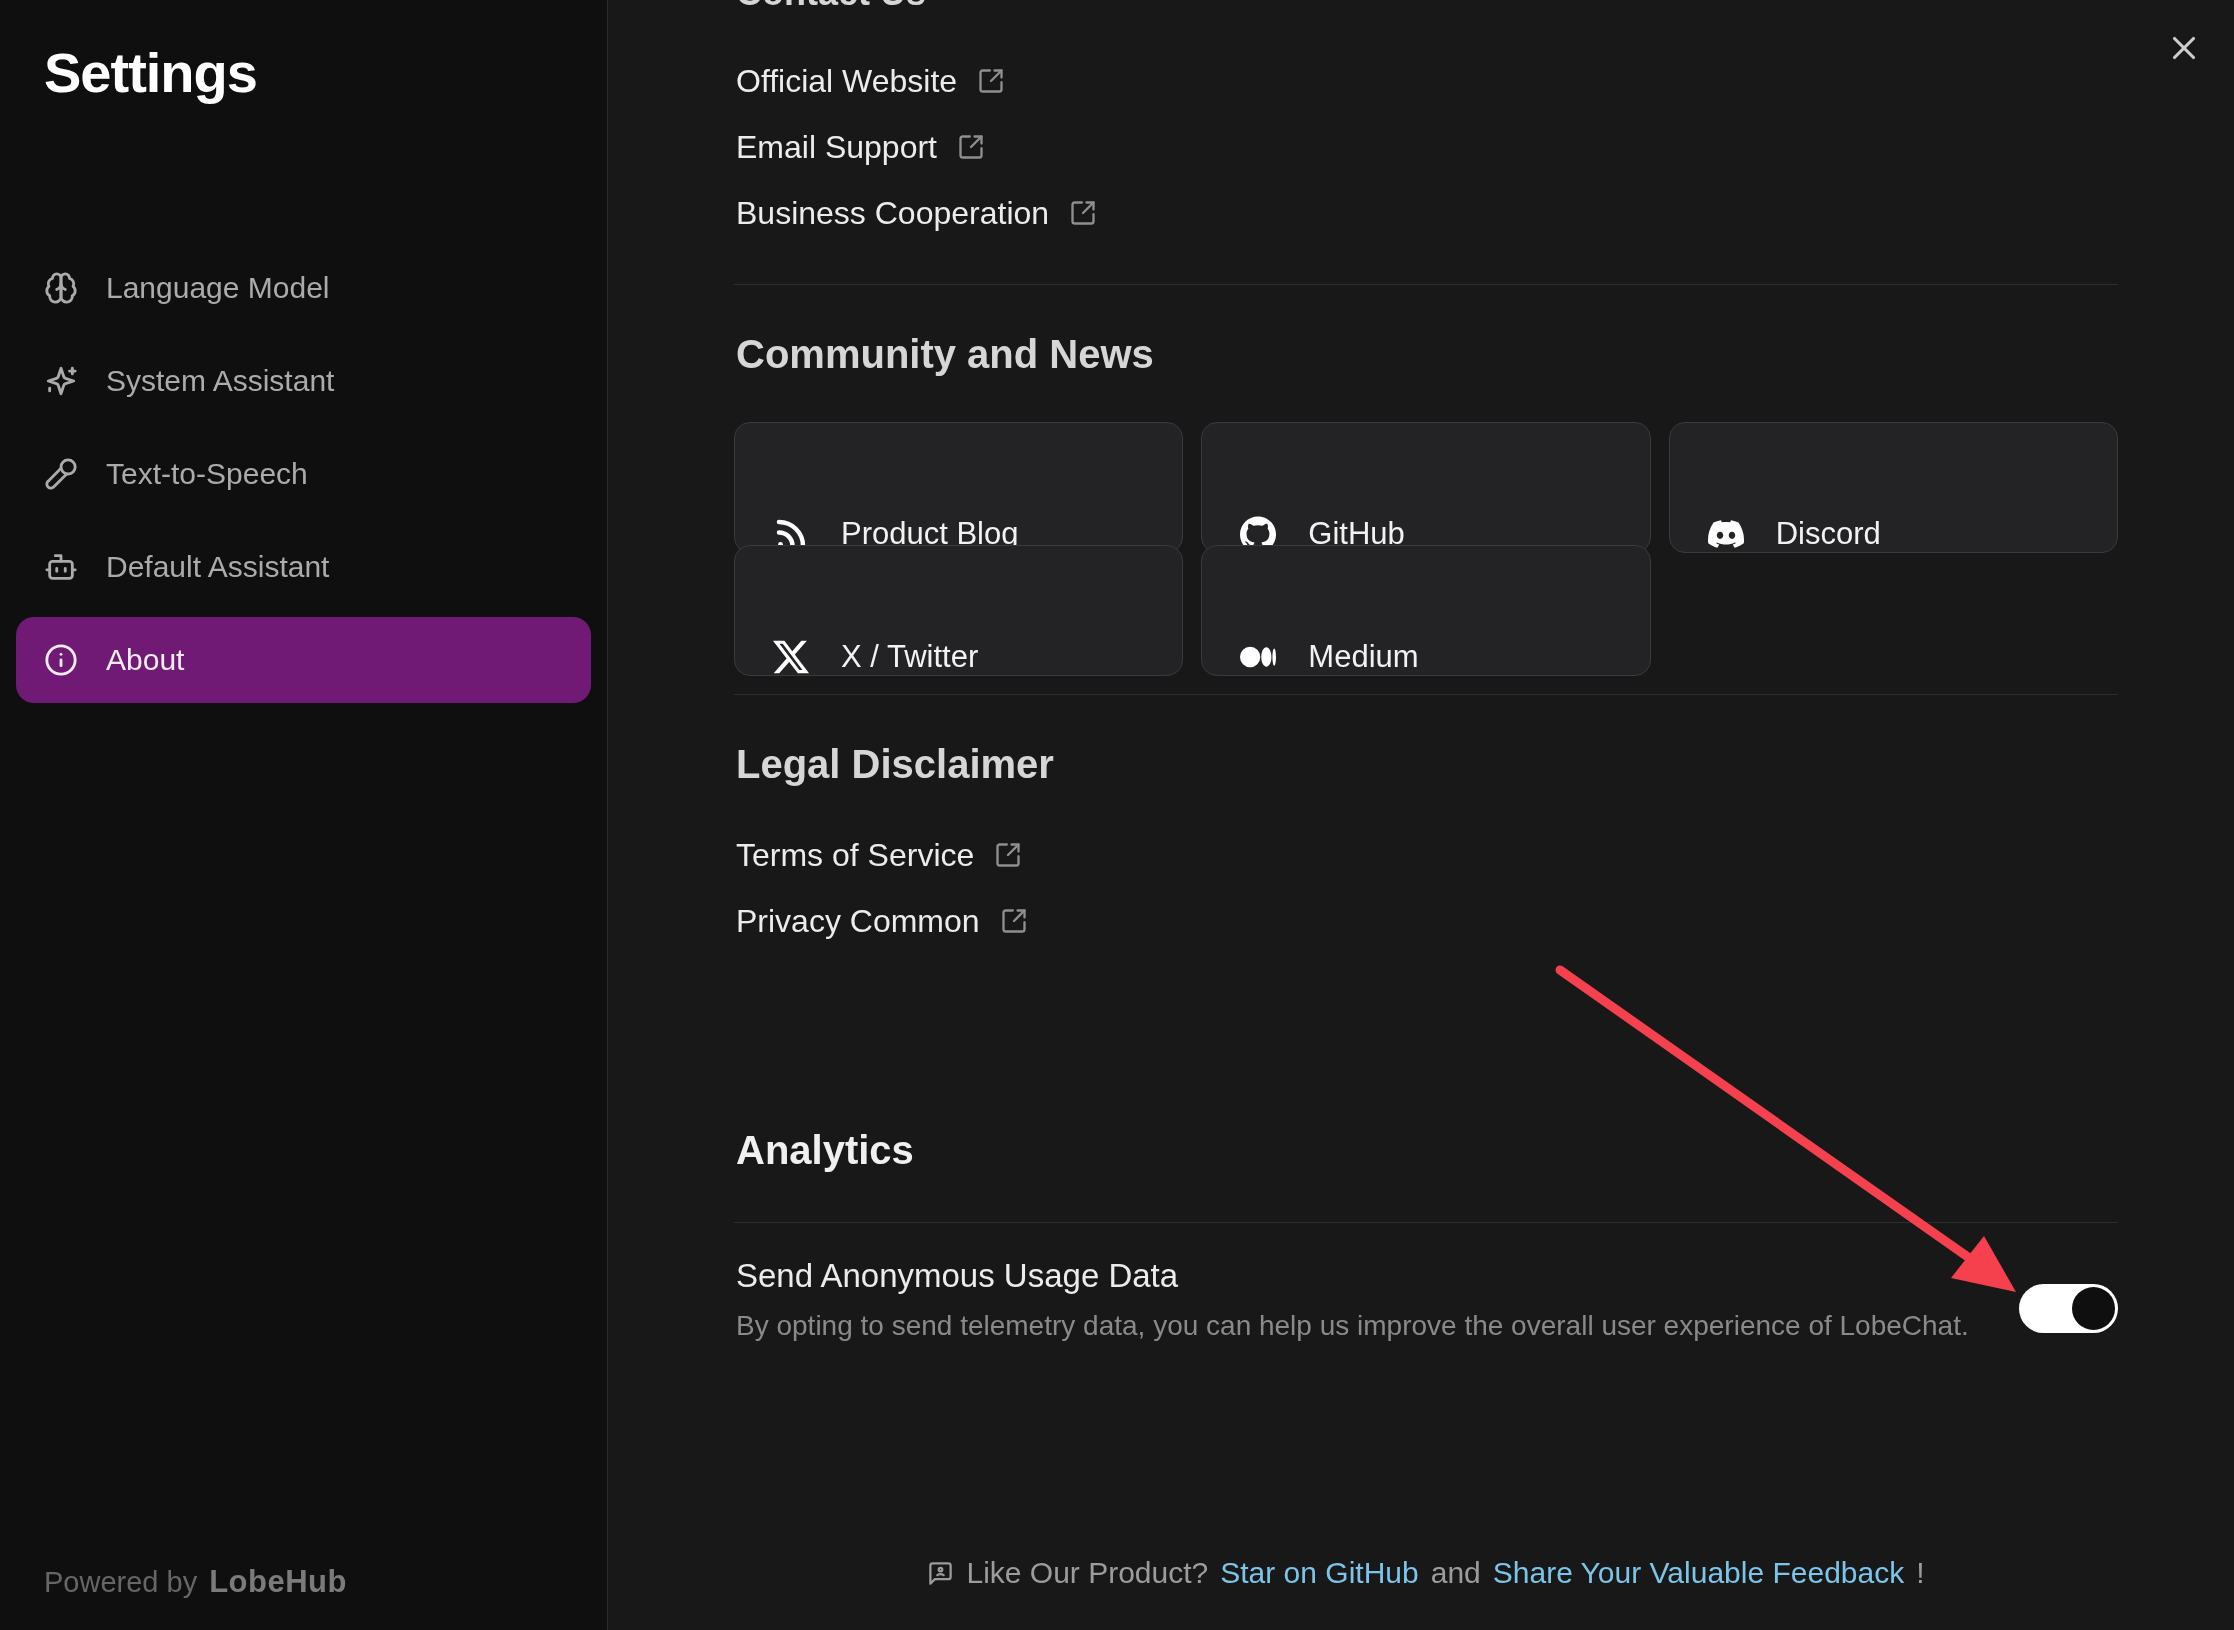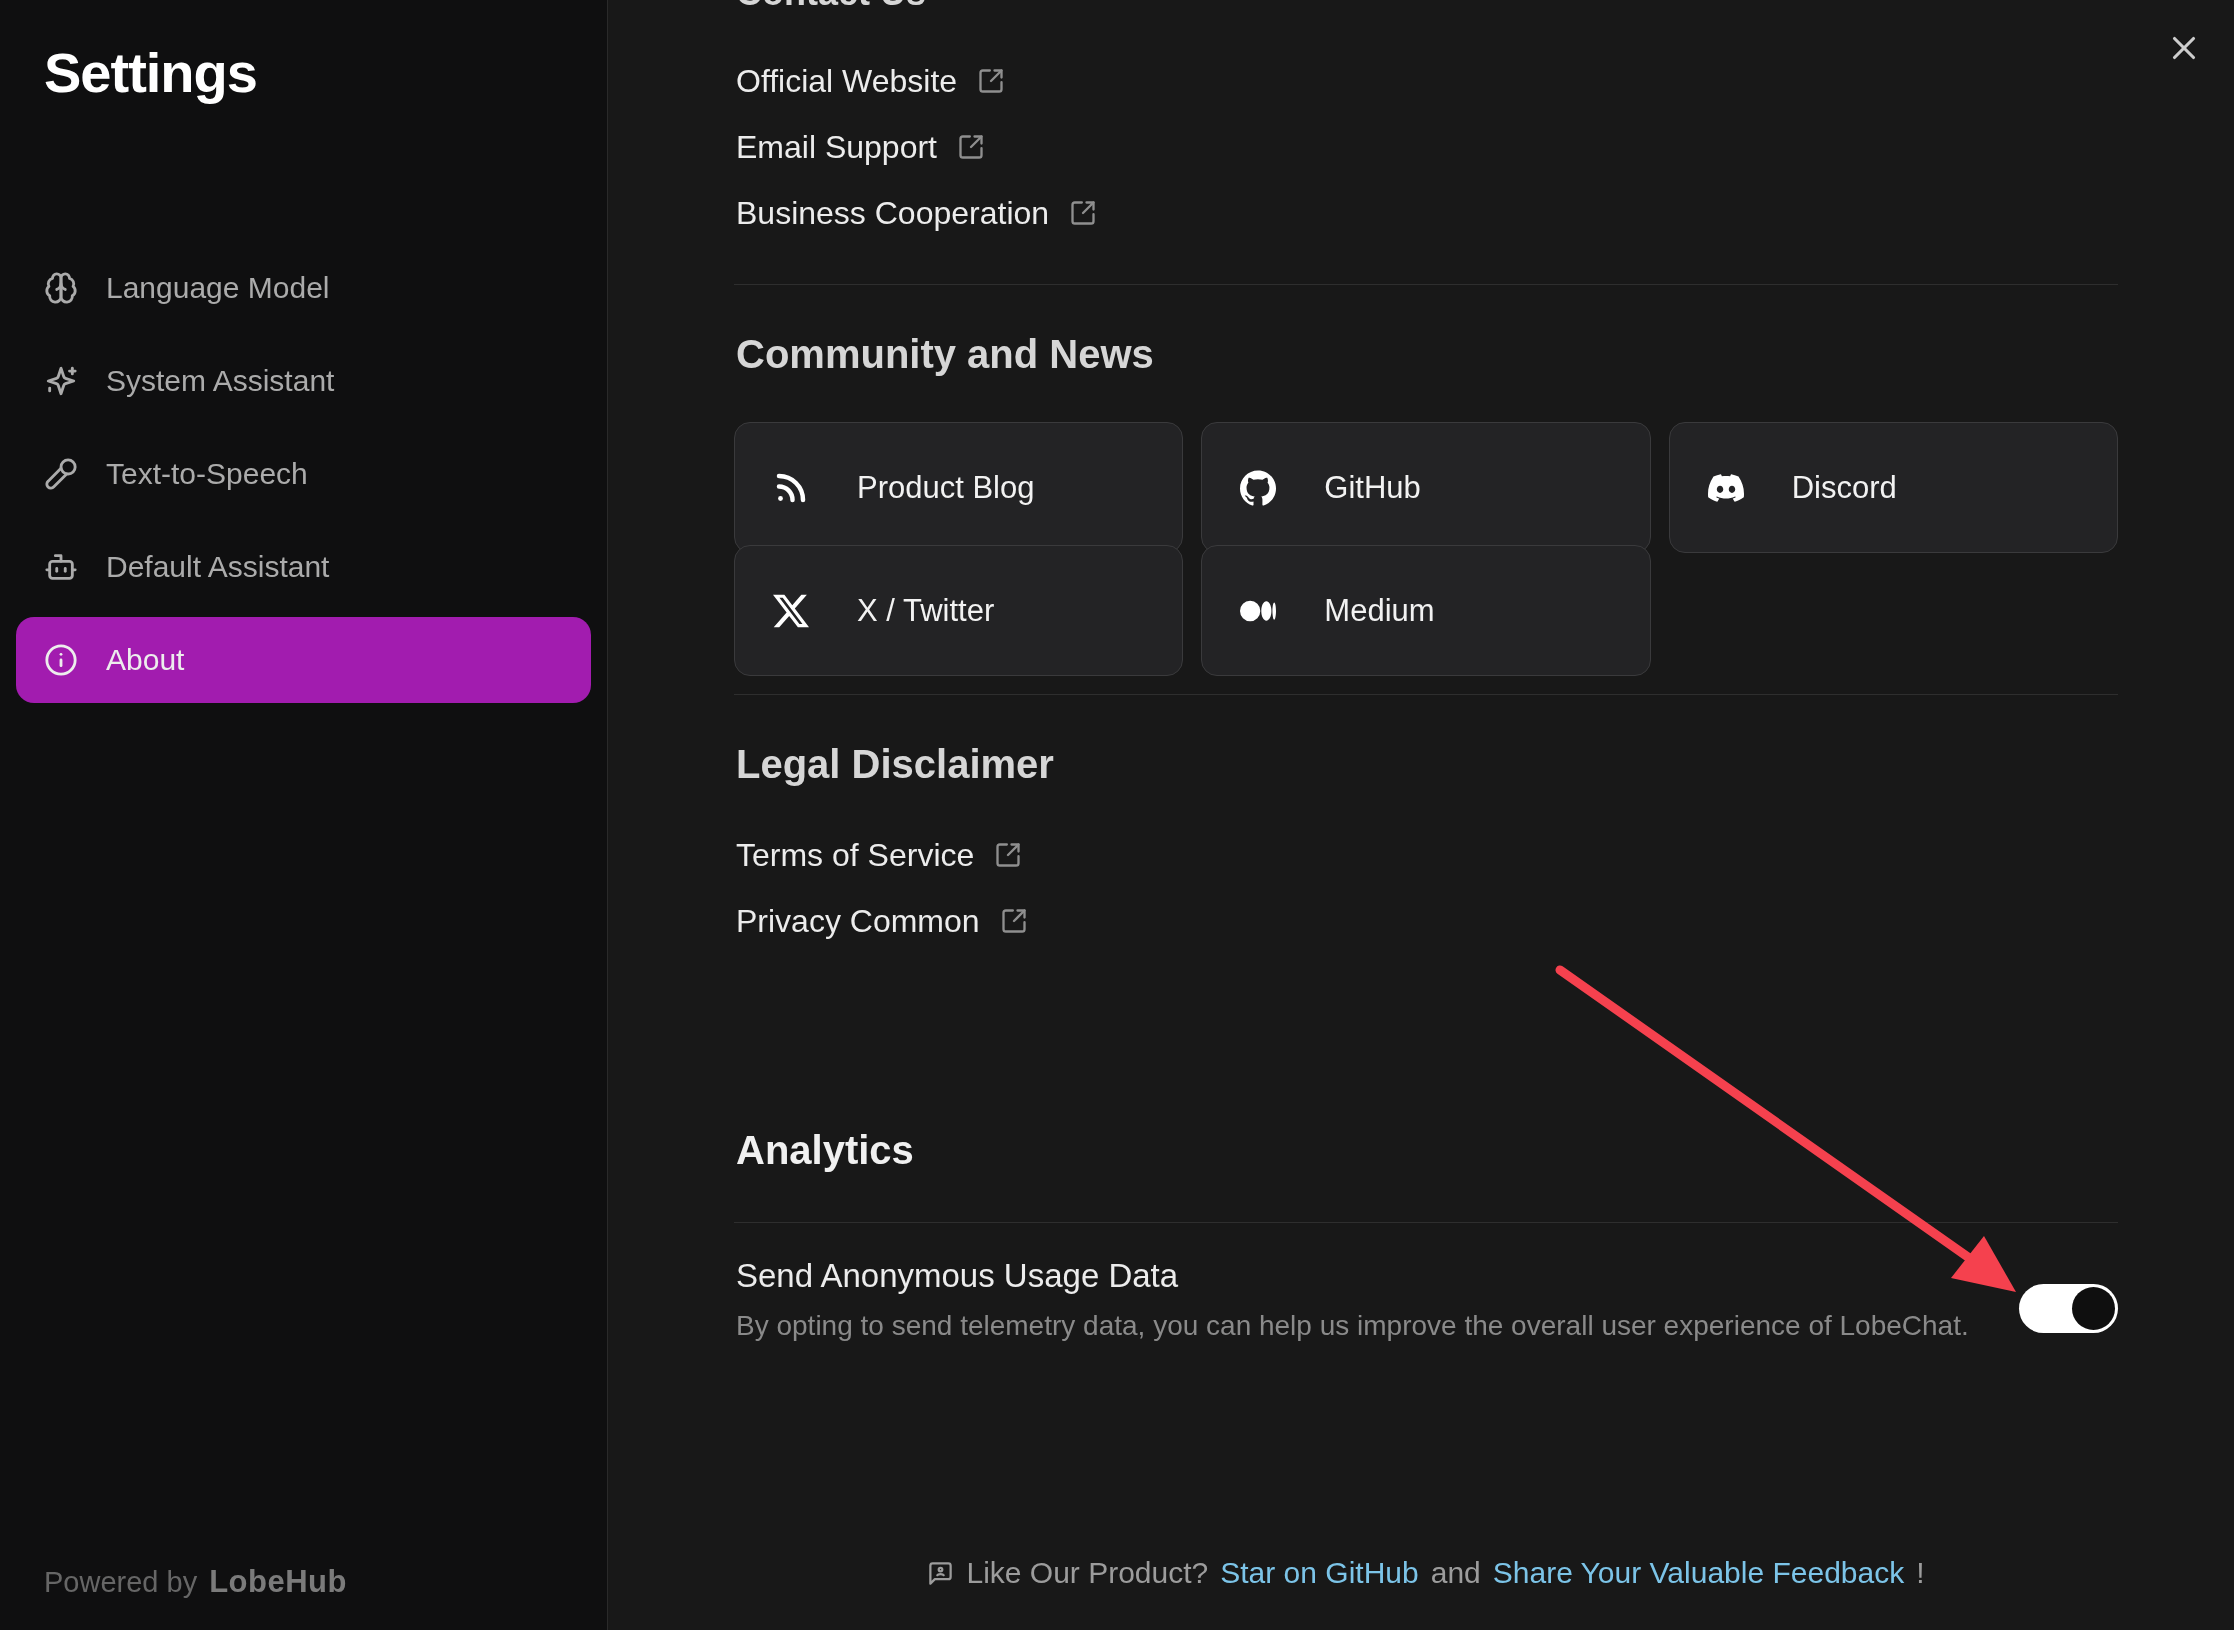--- a/index.html
+++ b/index.html
@@ -31,21 +31,21 @@
     position:absolute; left:16px; right:16px; top:245px;
     display:flex; flex-direction:column; gap:7px;
   }
   .nav-item {
     height:86px; border-radius:18px;
     display:flex; align-items:center; gap:28px;
     padding:0 28px;
     font-size:30px; color:#ababab;
     cursor:pointer;
   }
-  .nav-item.active { background:#a21caf; color:#ededed; }
+  .nav-item.active { background:#701a75; color:#ededed; }
   .nav-item .nav-icon { width:34px; height:34px; flex:none; }
   .powered {
     position:absolute; left:44px; bottom:30px;
     font-size:29px; color:#666666;
     display:flex; align-items:baseline; gap:12px;
   }
   .powered .brand { color:#7b7b7b; font-size:31px; font-weight:700; letter-spacing:.5px; }
 
   
   .main { position:absolute; left:608px; top:0; width:1626px; height:1630px; background:#181818; }
@@ -91,21 +91,21 @@
     position:absolute; left:0; width:100%;
     display:grid; grid-template-columns:repeat(3,1fr); gap:18px;
   }
   .grid-row1 { top:422px; }
   .grid-row2 { top:545px; }
   .community-btn {
     height:131px;
     background:#232325;
     border:1px solid #3a3a3c;
     border-radius:16px;
-    display:flex; align-items:center; gap:48px;
+    display:flex; align-items:flex-end; gap:32px;
     padding:0 38px;
     font-size:31px; color:#f2f2f2;
     cursor:pointer;
   }
   .community-btn .btn-icon { width:36px; height:36px; color:#ffffff; flex:none; }
 
   .setting-label {
     position:absolute; left:2px; top:1257px;
     font-size:33px; color:#ececec;
   }

